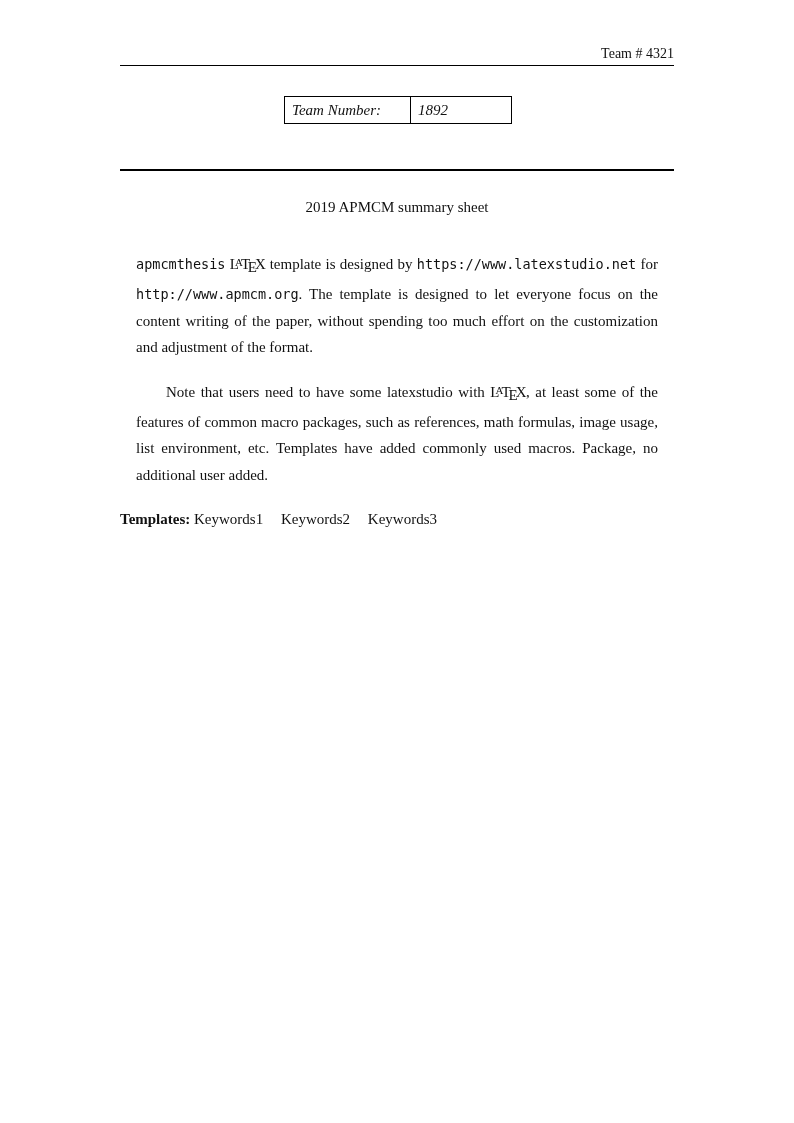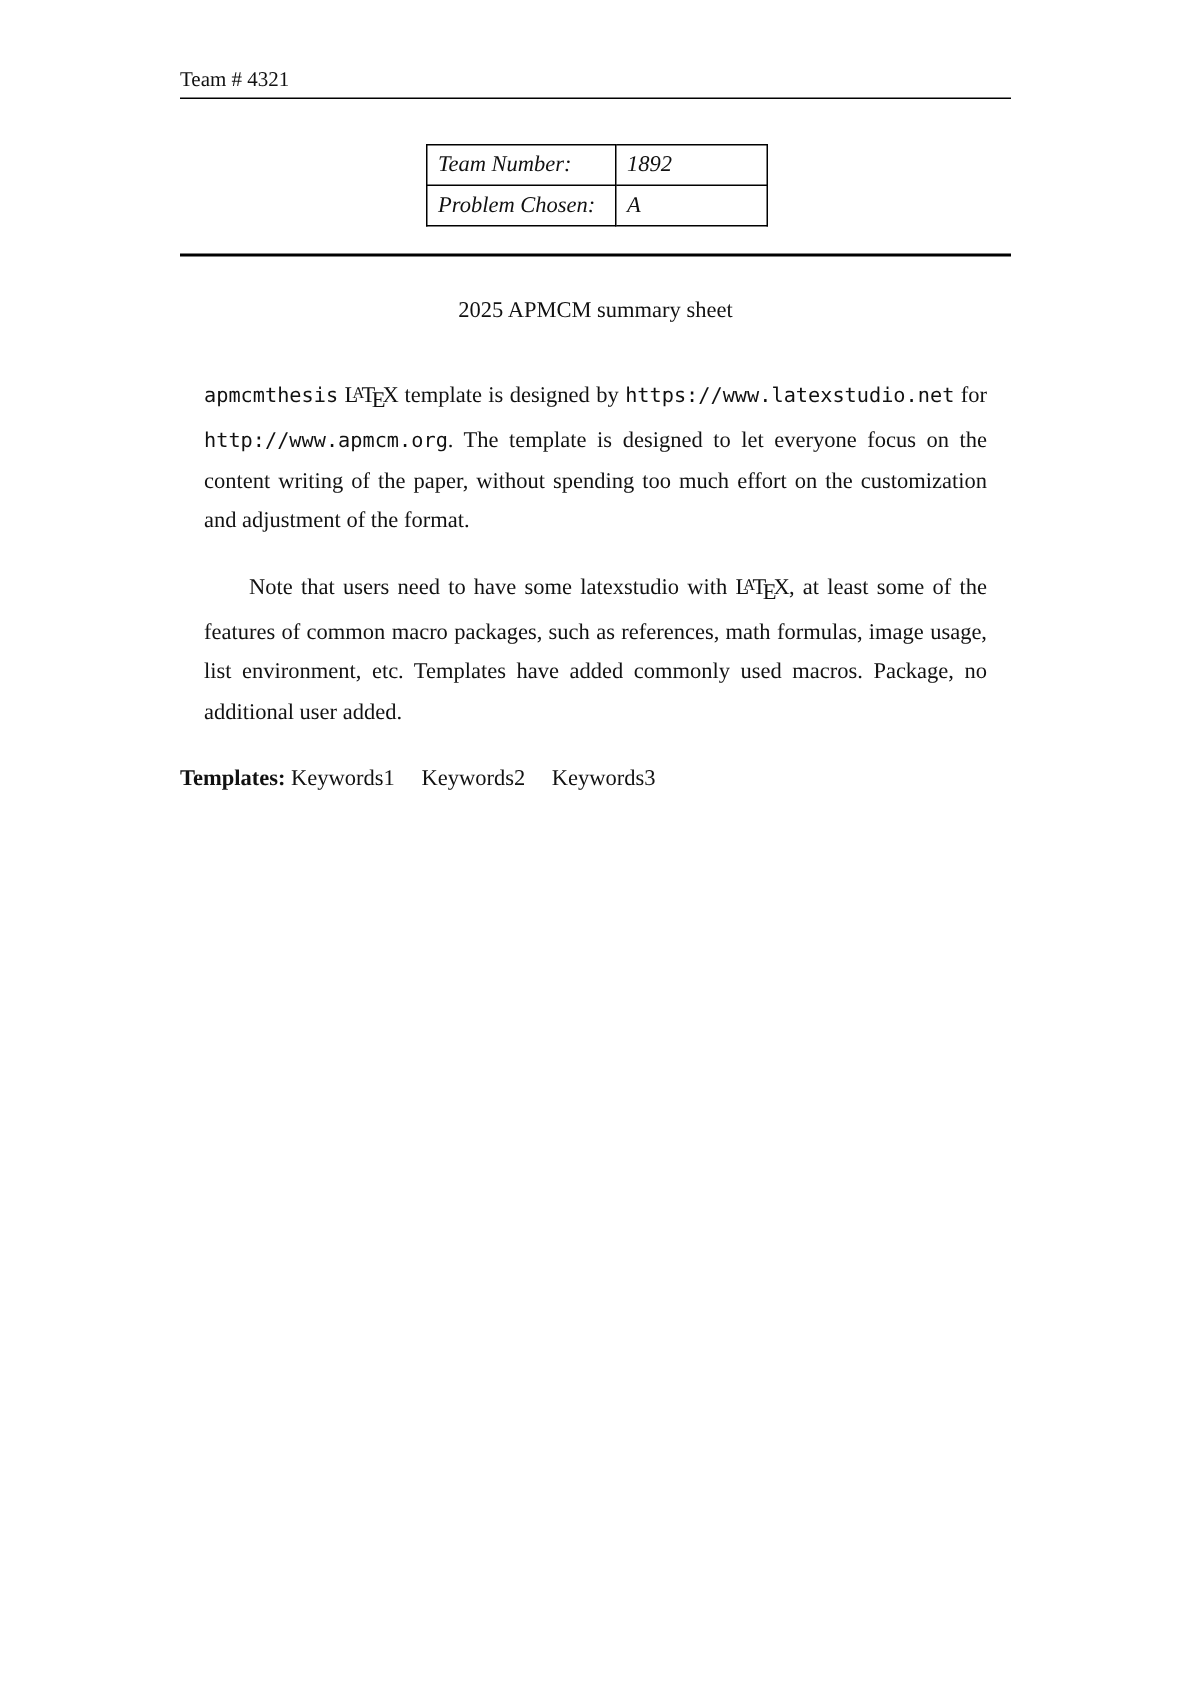--- a/index.html
+++ b/index.html
@@ -3,21 +3,21 @@
 <meta charset="utf-8">
 <style>
   html, body { margin: 0; padding: 0; background: #ffffff; }
   body {
     width: 794px; height: 1123px; position: relative; overflow: hidden;
     font-family: "Liberation Serif", "DejaVu Serif", serif;
     color: #111111;
   }
   .header {
     position: absolute; left: 120px; top: 45px; width: 554px;
-    font-size: 14px; line-height: 18px;
+    font-size: 14px; line-height: 18px; text-align: right;
   }
   .header-rule {
     position: absolute; left: 120px; top: 65px; width: 554px; height: 0;
     border-top: 1px solid #000;
   }
   table.info {
     position: absolute; left: 284px; top: 96px;
     border-collapse: collapse; font-size: 15px; font-style: italic;
   }
   table.info td {
@@ -56,30 +56,26 @@
 
 <div class="header">Team # 4321</div>
 <div class="header-rule"></div>
 
 <table class="info">
   <tbody>
       <tr>
     <td class="lab">Team Number:</td>
     <td class="val">1892</td>
   </tr>
-  <tr>
-    <td class="lab">Problem Chosen:</td>
-    <td class="val">A</td>
-  </tr>
 </tbody>
   </table>
 
 <div class="thick-rule"></div>
 
-<div class="sheet-title">2025 APMCM summary sheet</div>
+<div class="sheet-title">2019 APMCM summary sheet</div>
 
 <div class="body-text">
   <p><span class="mono">apmcmthesis</span> <span class="latex">L<span class="a">A</span>T<span class="e">E</span>X</span><span> template is designed by </span><span class="mono">https://www.latexstudio.net</span><span> for </span><span class="mono">http://www.apmcm.org</span><span>. The template is designed to let everyone focus on the content writing of the paper, without spending too much effort on the customization and adjustment of the format.</span></p>
   <p class="indent"><span>Note that users need to have some latexstudio with </span><span class="latex">L<span class="a">A</span>T<span class="e">E</span>X</span><span>, at least some of the features of common macro packages, such as references, math formulas, image usage, list environment, etc.  Templates have added commonly used macros.  Package, no additional user added.</span></p>
 </div>
 
 <div class="keywords">
   <b>Templates:</b>
   <span class="kw">Keywords1</span>
   <span class="kw">Keywords2</span>

